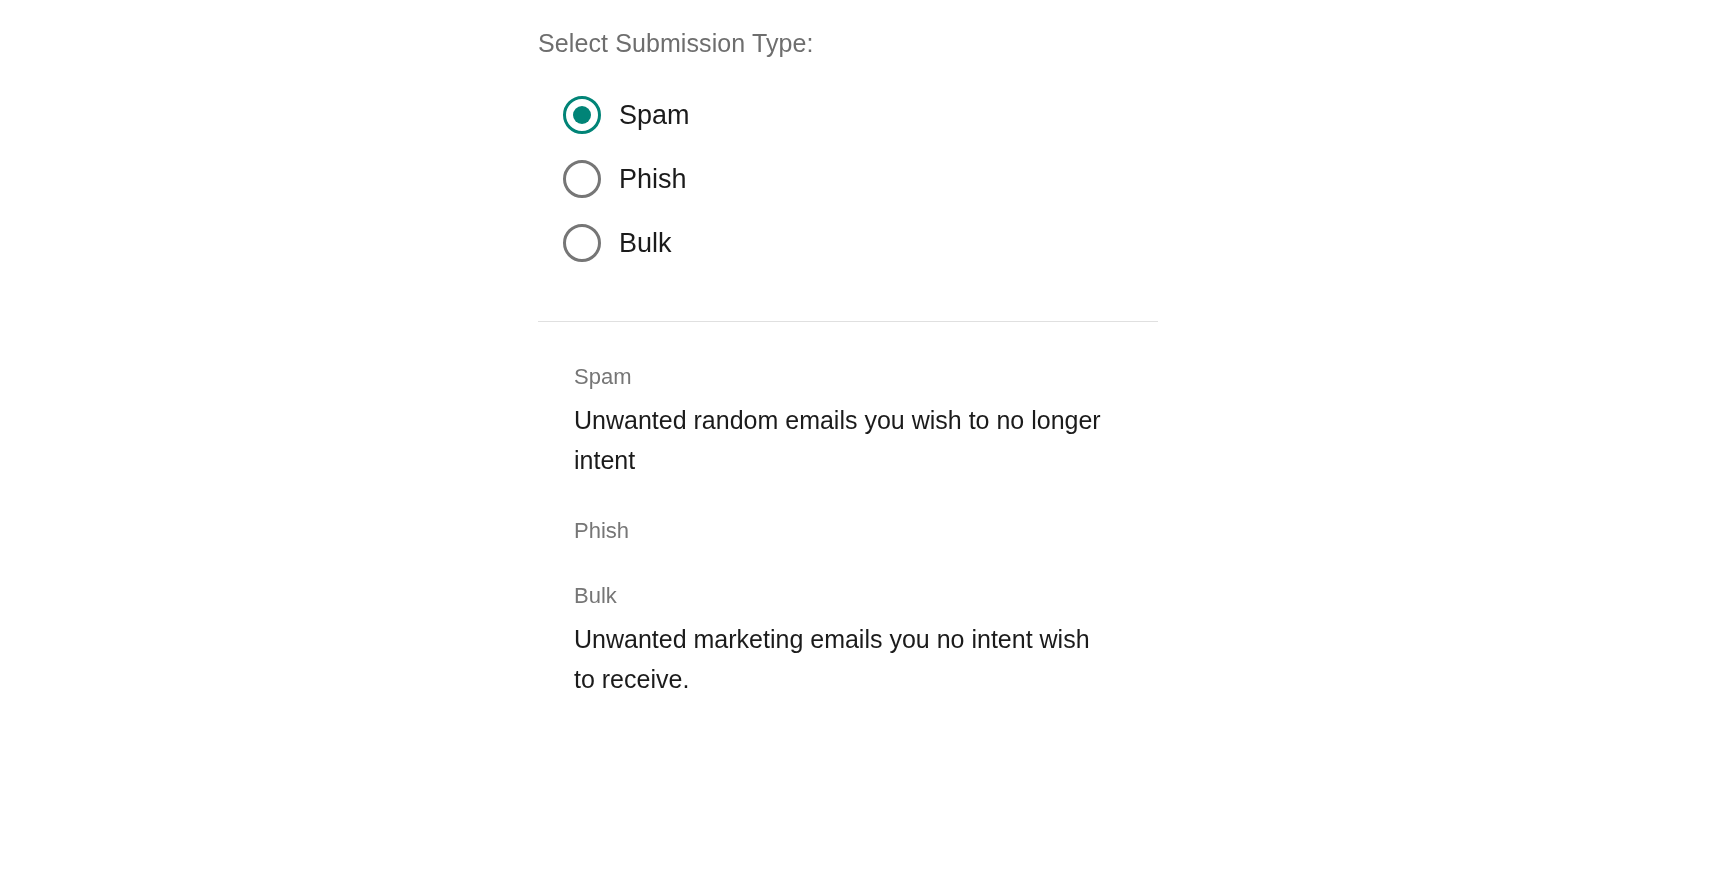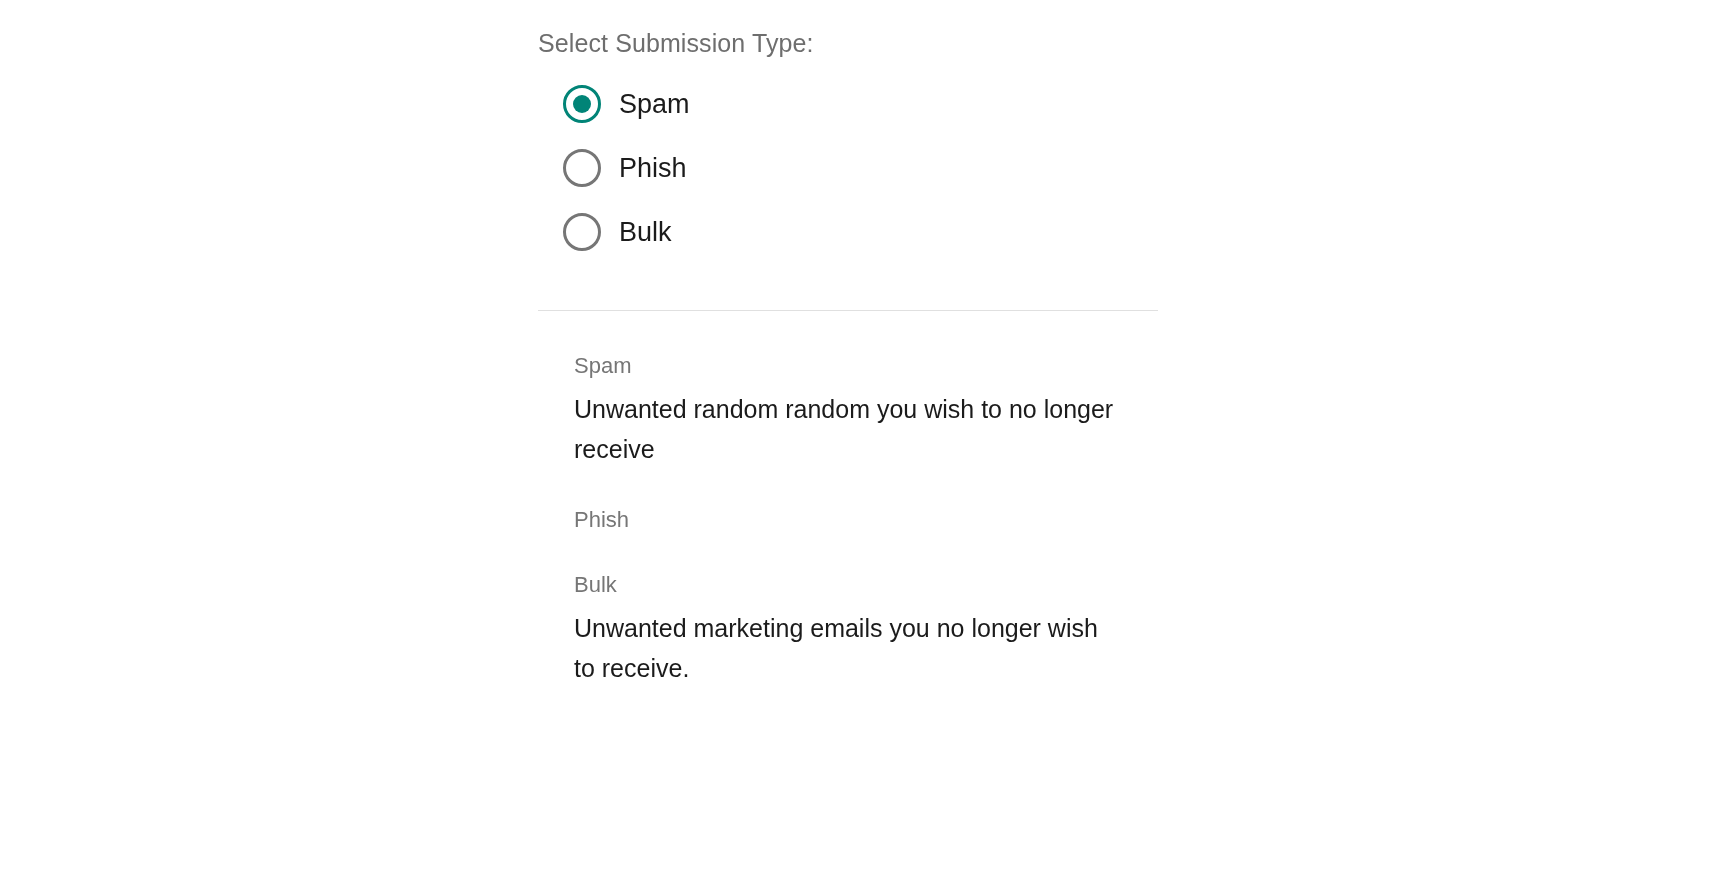--- a/index.html
+++ b/index.html
@@ -26,21 +26,21 @@
     left: 538px;
     top: 0px;
     width: 660px;
   }
 
   .section-label {
     font-size: 25px;
     color: #6e6e6e;
     line-height: 1.2;
     margin-top: 28px;
-    margin-bottom: 14px;
+    margin-bottom: 25px;
     letter-spacing: 0.1px;
   }
 
   .radio-group {
     margin-left: 25px;
   }
 
   .radio-row {
     display: flex;
     align-items: center;
@@ -146,29 +146,29 @@
       </div>
 
     </div>
 
     <div class="divider"></div>
 
     <div class="descriptions">
 
       <div class="desc-block">
         <div class="desc-term">Spam</div>
-        <div class="desc-text">Unwanted random random you wish to no longer receive</div>
+        <div class="desc-text">Unwanted random emails you wish to no longer intent</div>
       </div>
 
       <div class="desc-block">
         <div class="desc-term">Phish</div>
       </div>
 
       <div class="desc-block">
         <div class="desc-term">Bulk</div>
-        <div class="desc-text">Unwanted marketing emails you no longer wish to receive.</div>
+        <div class="desc-text">Unwanted marketing emails you no intent wish to receive.</div>
       </div>
 
     </div>
 
   </div>
 
 </div>
 
 </body></html>

